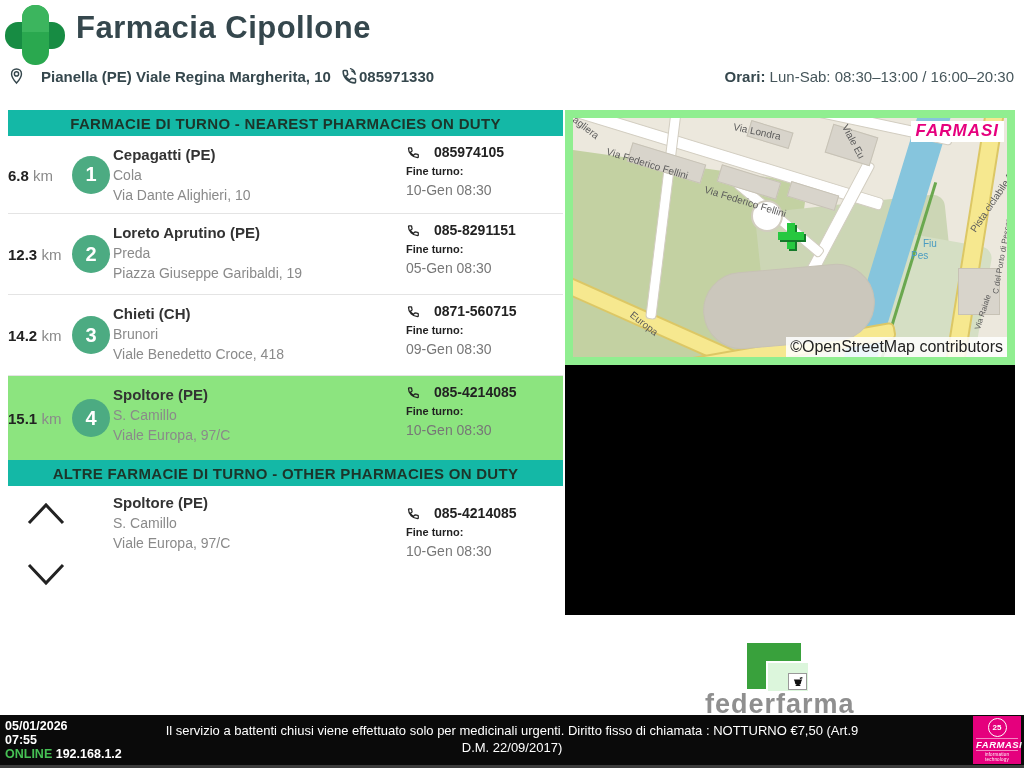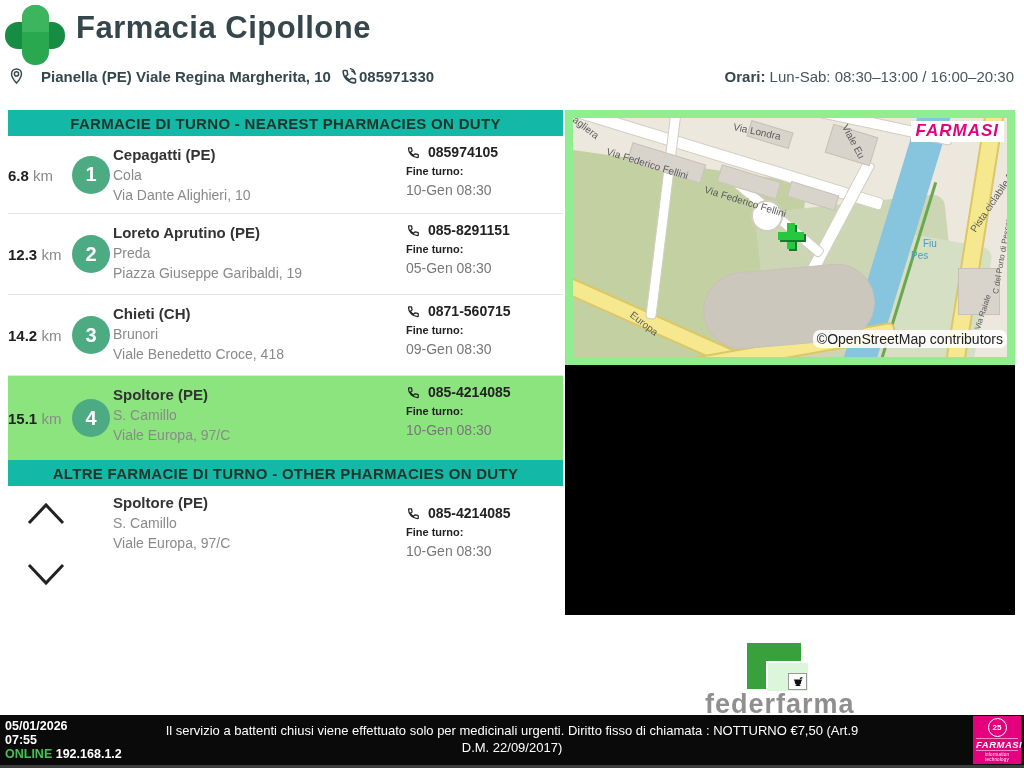--- a/index.html
+++ b/index.html
@@ -30,40 +30,40 @@
   .ph-row{position:relative;height:80px;border-bottom:1px solid #e4e4e4;background:#fff;}
   .ph-row.r1{height:77px;}
   .ph-row.hl{background:#8ce47f;border-bottom:none;height:84px;}
   .dist{position:absolute;left:0;top:50%;transform:translateY(-50%);font-size:15px;color:#8a8a8a;white-space:nowrap;}
   .dist b{color:#222;font-weight:700;}
   .numcircle{position:absolute;left:64px;top:50%;transform:translateY(-50%);width:38px;height:38px;border-radius:50%;
              background:#4cab82;color:#fff;font-size:20px;font-weight:700;display:flex;align-items:center;justify-content:center;}
   .ph-text{position:absolute;left:105px;top:9px;line-height:20px;font-size:14px;color:#8a8a8a;}
   .ph-text .city{font-size:15px;font-weight:700;color:#333;}
   .ph-right{position:absolute;left:398px;top:7px;line-height:19px;font-size:14px;color:#777;}
-  .ph-right .tel{display:flex;align-items:center;gap:7px;font-weight:700;color:#222;font-size:14px;}
+  .ph-right .tel{display:flex;align-items:center;gap:13px;font-weight:700;color:#222;font-size:14px;}
   .ph-right .fine{font-weight:700;color:#222;font-size:11px;}
   .other-section{position:relative;height:120px;background:#fff;}
   .chev{position:absolute;left:18px;cursor:pointer;}
 
   
   .map-panel{left:565px;top:110px;width:450px;height:255px;background:#90ee90;box-sizing:border-box;padding:8px;}
   .map-canvas{position:relative;width:434px;height:239px;background:#ece8dd;overflow:hidden;}
   .mp{position:absolute;}
   .park{background:#c3d1a2;border-radius:18px;}
   .park2{background:#ccd6b5;border-radius:12px;}
   .road{background:#ffffff;border:1px solid #d2cdc0;border-radius:4px;}
   .yroad{background:#f6e88f;border:2px solid #dcc765;border-radius:6px;}
   .bldg{background:#d8d4cb;border:1px solid #c7c2b5;}
   .river{background:#86c5dd;border-radius:10px;}
   .maplabel{font-size:10px;color:#5a5a5a;white-space:nowrap;}
   .maplabel.blue{color:#4a9bc1;}
   .watermark{top:3px;right:3px;background:#fff;padding:0 5px 1px 5px;color:#e6007e;
              font-weight:800;font-style:italic;font-size:17px;letter-spacing:1px;}
-  .attribution{right:0;bottom:9px;background:rgba(255,255,255,.85);font-size:14px;color:#222;padding:1px 4px;border-radius:7px;}
+  .attribution{right:0;bottom:0;background:rgba(255,255,255,.85);font-size:16px;color:#222;padding:1px 4px;}
   .marker{left:205px;top:105px;width:26px;height:26px;}
   .marker .mv{position:absolute;left:9px;top:0;width:8px;height:26px;background:#27c840;box-shadow:2px 2px 0 #157a2a;}
   .marker .mh{position:absolute;left:0;top:9px;width:26px;height:8px;background:#27c840;box-shadow:2px 2px 0 #157a2a;}
 
   .blackbox{left:565px;top:365px;width:450px;height:250px;background:#000;}
 
   
   .federfarma{left:705px;top:641px;width:230px;}
   .ff-logo{position:relative;width:230px;height:50px;}
   .ff-g{position:absolute;left:42px;top:2px;width:54px;height:46px;background:#39a13c;}

